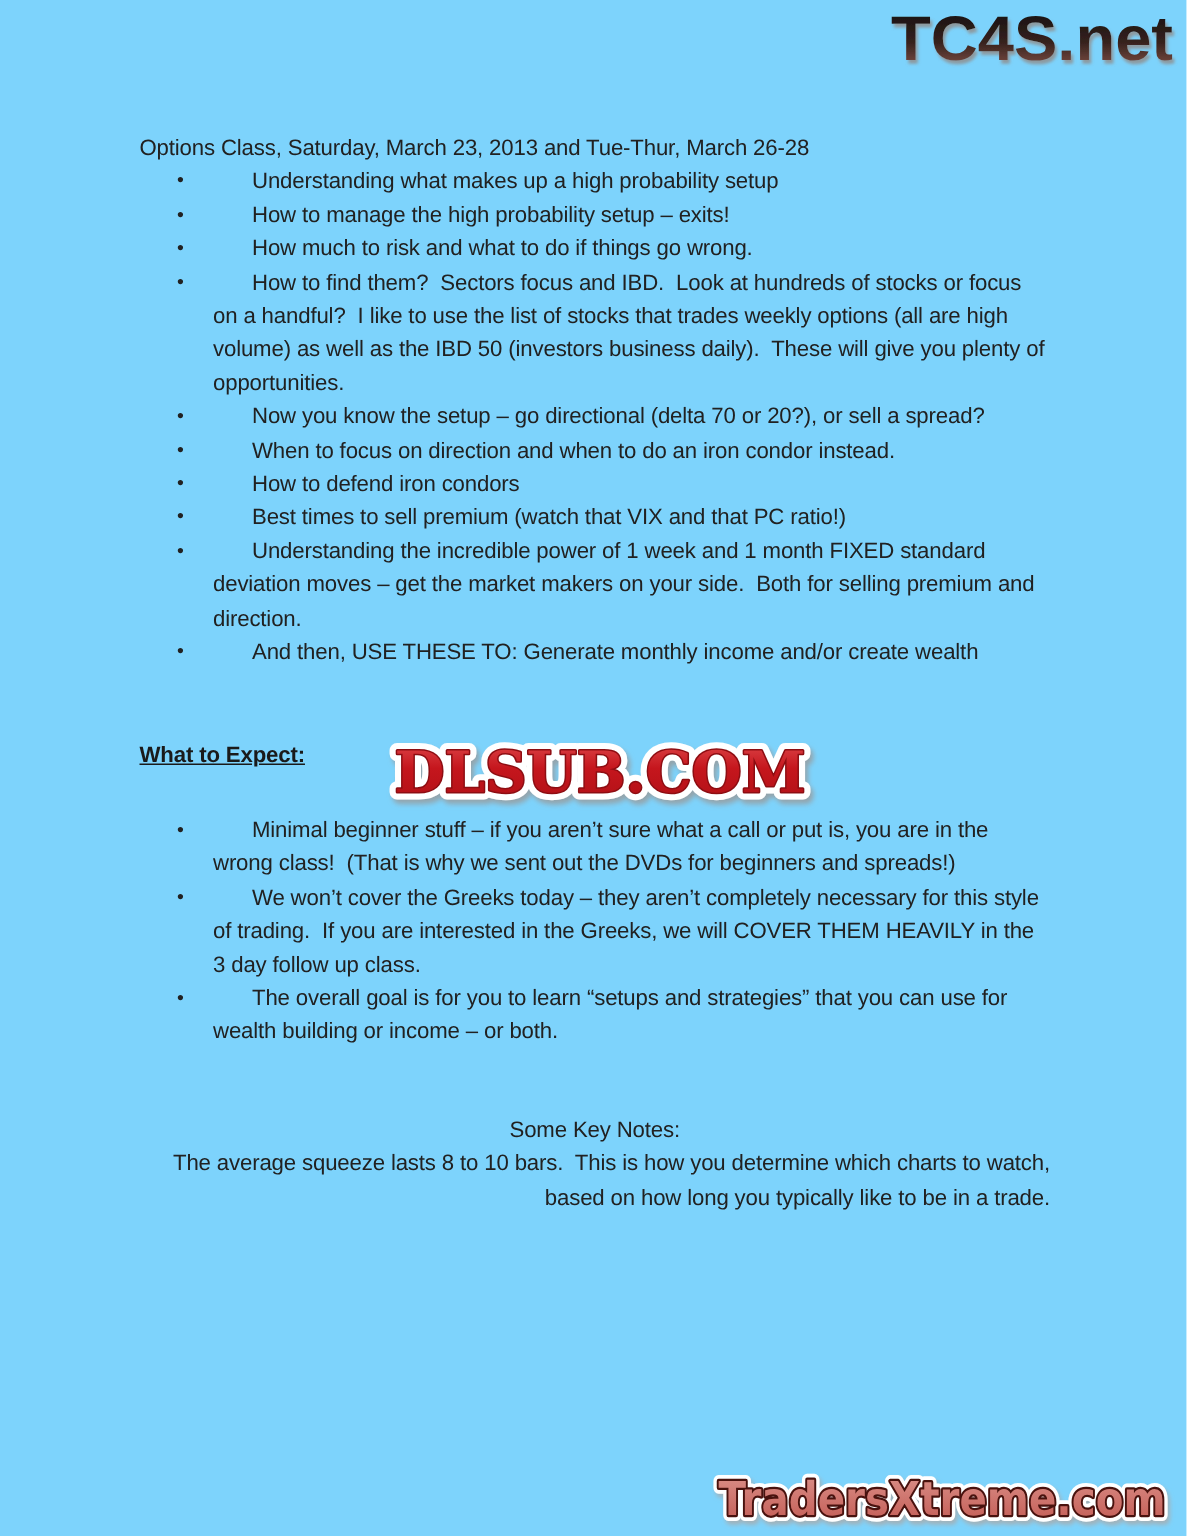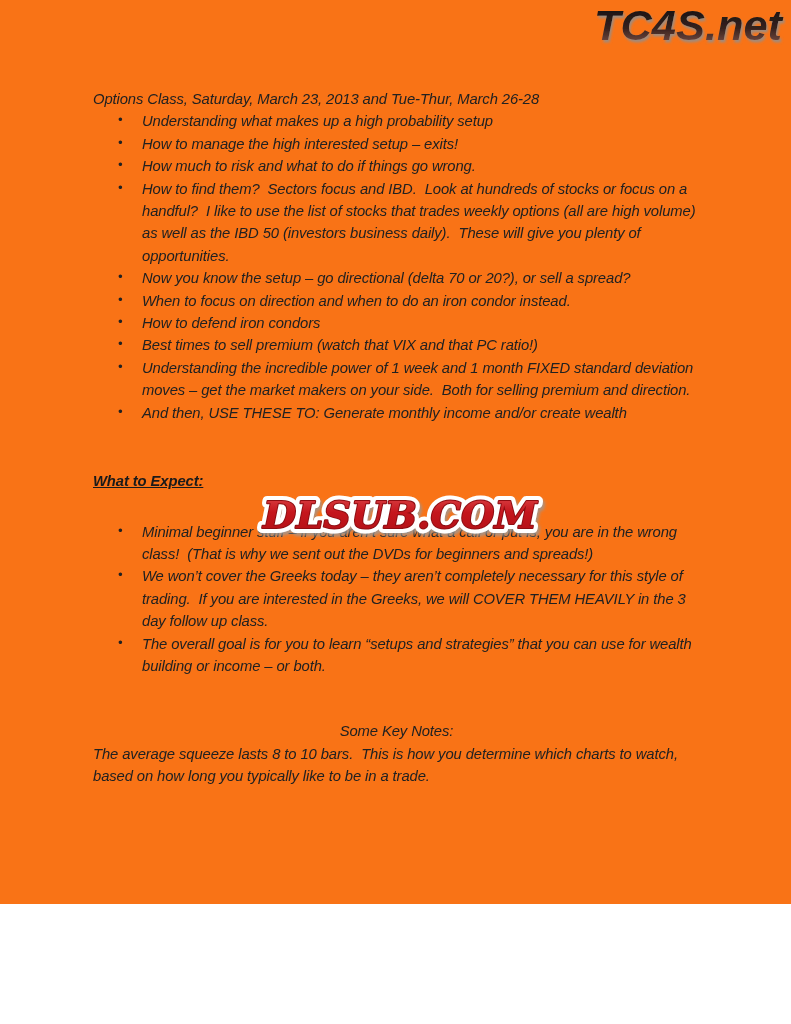--- a/index.html
+++ b/index.html
@@ -1,24 +1,23 @@
 <!DOCTYPE html>
 <html><head>
 <meta charset="utf-8">
 <style>
   html, body { margin: 0; padding: 0; background: #ffffff; }
   .page {
     position: relative;
     width: 791px;
-    height: 904px;
-    background: #f97316;
+    height: 1024px;
+    background: #7dd3fc;
     overflow: hidden;
     font-family: "Liberation Sans", sans-serif;
     color: #212121;
-    font-style: italic;
   }
 
   
   .logo-wrap {
     position: absolute;
     top: 1px;
     right: 5px;
     width: 196px;
     height: 50px;
   }
@@ -47,23 +46,23 @@
   .bullet-list { list-style: none; margin: 0; padding: 0; }
   .list-goals { margin: 0 0 46px 0; }
   .list-expect { margin: 0 0 43px 0; }
   .bullet-item { position: relative; padding-left: 49px; }
   .bullet-marker {
     position: absolute;
     left: 25px;
     top: -1px;
     font-size: 13px;
   }
-  .bullet-text { white-space: pre-wrap; }
+  .bullet-text { white-space: pre-wrap; margin-left: 26px; }
   .notes-heading { margin: 0 0 21px 0; text-align: center; }
-  .notes-para { white-space: pre-wrap; }
+  .notes-para { white-space: pre-wrap; text-align: right; }
 
   
   .dlsub-wrap {
     position: absolute;
     left: 250px;
     top: 486px;
     width: 300px;
     height: 56px;
   }
 
@@ -95,21 +94,21 @@
       </defs>
       <text x="98" y="39" text-anchor="middle" font-family="Liberation Sans, sans-serif" font-weight="bold" font-size="42" textLength="188" lengthAdjust="spacingAndGlyphs" fill="url(#tcGrad)" filter="url(#tcShadow)">TC4S.net</text>
     </svg>
   </div>
 
   <div class="content">
     <p class="title-line">Options Class, Saturday, March 23, 2013 and Tue-Thur, March 26-28</p>
 
     <ul class="bullet-list list-goals">
         <li class="bullet-item"><span class="bullet-marker">•</span><span class="bullet-text">Understanding what makes up a high probability setup</span></li>
-        <li class="bullet-item"><span class="bullet-marker">•</span><span class="bullet-text">How to manage the high interested setup – exits!</span></li>
+        <li class="bullet-item"><span class="bullet-marker">•</span><span class="bullet-text">How to manage the high probability setup – exits!</span></li>
         <li class="bullet-item"><span class="bullet-marker">•</span><span class="bullet-text">How much to risk and what to do if things go wrong.</span></li>
         <li class="bullet-item"><span class="bullet-marker">•</span><span class="bullet-text">How to find them?  Sectors focus and IBD.  Look at hundreds of stocks or focus on a handful?  I like to use the list of stocks that trades weekly options (all are high volume) as well as the IBD 50 (investors business daily).  These will give you plenty of opportunities.</span></li>
         <li class="bullet-item"><span class="bullet-marker">•</span><span class="bullet-text">Now you know the setup – go directional (delta 70 or 20?), or sell a spread?</span></li>
         <li class="bullet-item"><span class="bullet-marker">•</span><span class="bullet-text">When to focus on direction and when to do an iron condor instead.</span></li>
         <li class="bullet-item"><span class="bullet-marker">•</span><span class="bullet-text">How to defend iron condors</span></li>
         <li class="bullet-item"><span class="bullet-marker">•</span><span class="bullet-text">Best times to sell premium (watch that VIX and that PC ratio!)</span></li>
         <li class="bullet-item"><span class="bullet-marker">•</span><span class="bullet-text">Understanding the incredible power of 1 week and 1 month FIXED standard deviation moves – get the market makers on your side.  Both for selling premium and direction.</span></li>
         <li class="bullet-item"><span class="bullet-marker">•</span><span class="bullet-text">And then, USE THESE TO: Generate monthly income and/or create wealth</span></li>
       </ul>
 

